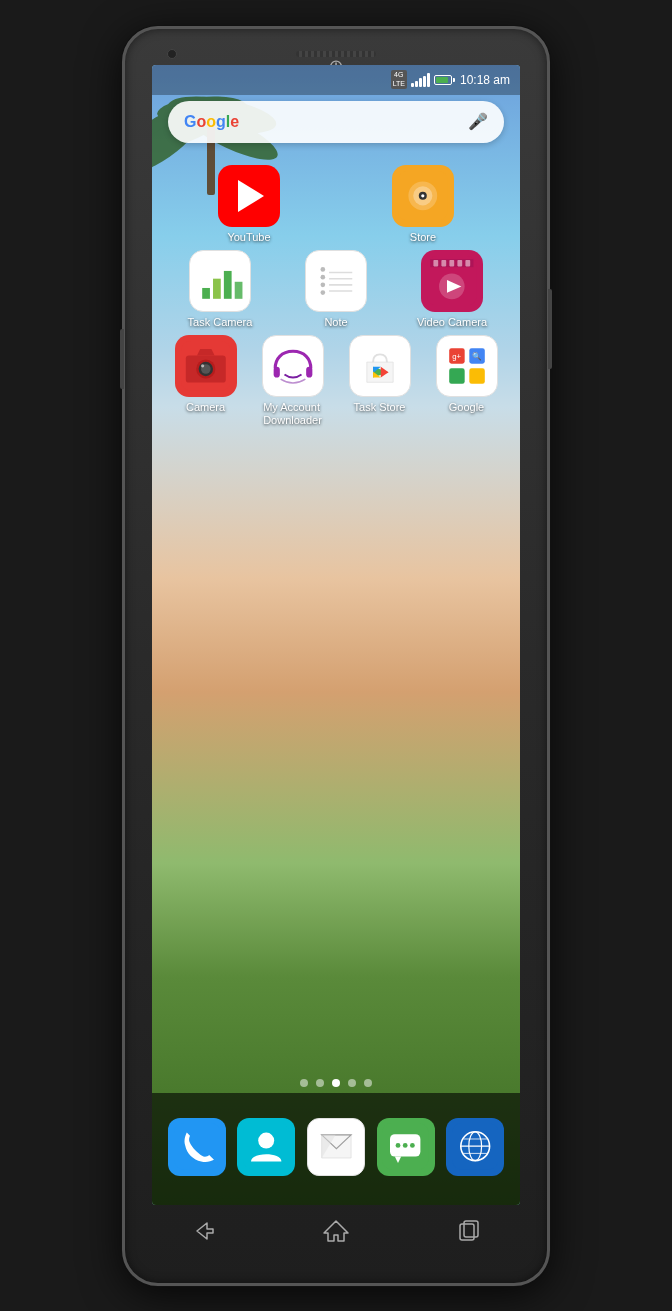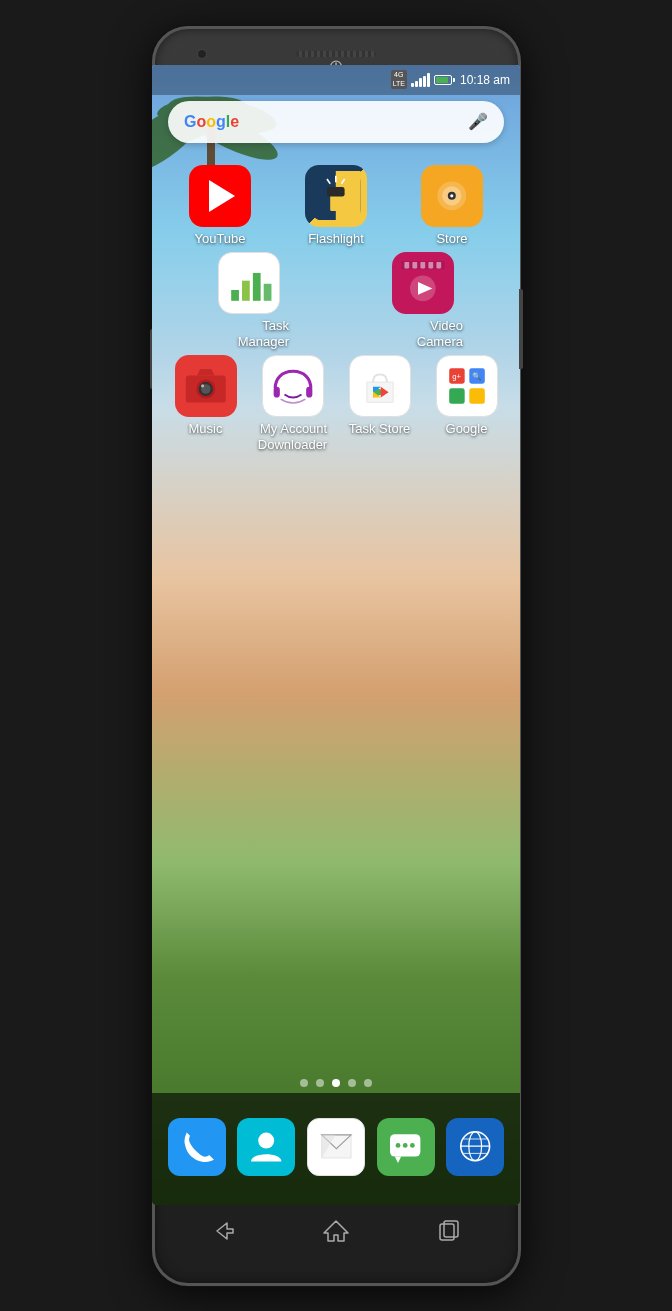--- a/index.html
+++ b/index.html
@@ -8,21 +8,21 @@
       height: 1311px;
       background: #1a1a1a;
       display: flex;
       justify-content: center;
       align-items: center;
       font-family: 'Arial', sans-serif;
       overflow: hidden;
     }
 
     .phone-outer {
-      width: 369px;
+      width: 428px;
       height: 1260px;
       background: linear-gradient(180deg, #3a3a3a 0%, #2a2a2a 50%, #1e1e1e 100%);
       border-radius: 36px;
       border: 3px solid #555;
       box-shadow: 0 0 0 1px #111, inset 0 0 10px rgba(0,0,0,0.5), 0 8px 40px rgba(0,0,0,0.8);
       display: flex;
       flex-direction: column;
       align-items: center;
       padding: 18px 12px 18px 12px;
       position: relative;
@@ -248,22 +248,22 @@
       display: flex;
       align-items: center;
       justify-content: center;
       margin-bottom: 4px;
       position: relative;
       overflow: hidden;
     }
 
     .app-label {
       color: white;
-      font-size: 13px;
-      text-align: right;
+      font-size: 11px;
+      text-align: left;
       text-shadow: 0 1px 3px rgba(0,0,0,0.8);
       line-height: 1.2;
     }
 
     
     .icon-youtube {
       background: #FF0000;
     }
     .icon-youtube .yt-play {
       width: 0;
@@ -463,38 +463,20 @@
 
       <div class="app-row">
 
         <div class="app-item">
           <div class="app-icon icon-youtube">
             <div class="yt-play"></div>
           </div>
           <span class="app-label">YouTube</span>
         </div>
 
-        <div class="app-item">
-          <div class="app-icon icon-flashlight">
-            <svg viewBox="0 0 62 62">
-
-              <rect x="0" y="0" width="62" height="62" rx="14" fill="#1a3a5c"></rect>
-
-              <polygon points="31,0 62,0 62,62 31,62" fill="#f5c842"></polygon>
-
-              <rect x="24" y="28" width="14" height="22" rx="2" fill="#f5c842"></rect>
-              <rect x="20" y="20" width="22" height="12" rx="3" fill="#2a2a2a"></rect>
-
-              <line x1="31" y1="14" x2="31" y2="6" stroke="white" stroke-width="2"></line>
-              <line x1="38" y1="16" x2="42" y2="10" stroke="white" stroke-width="2"></line>
-              <line x1="24" y1="16" x2="20" y2="10" stroke="white" stroke-width="2"></line>
-            </svg>
-          </div>
-          <span class="app-label">Flashlight</span>
-        </div>
 
 
         <div class="app-item">
           <div class="app-icon icon-music">
             <svg viewBox="0 0 62 62">
               <rect width="62" height="62" rx="12" fill="#f5a623"></rect>
               <circle cx="31" cy="31" r="18" fill="white" opacity="0.2"></circle>
               <circle cx="31" cy="31" r="12" fill="white" opacity="0.3"></circle>
               <circle cx="31" cy="31" r="5" fill="#333"></circle>
               <circle cx="31" cy="31" r="2" fill="white"></circle>
@@ -510,24 +492,42 @@
           <div class="app-icon icon-taskmanager">
             <svg viewBox="0 0 62 62">
               <rect width="62" height="62" rx="12" fill="white"></rect>
 
               <rect x="8" y="40" width="10" height="14" fill="#4CAF50"></rect>
               <rect x="22" y="28" width="10" height="26" fill="#8BC34A"></rect>
               <rect x="36" y="18" width="10" height="36" fill="#4CAF50"></rect>
               <rect x="50" y="32" width="10" height="22" fill="#66BB6A"></rect>
             </svg>
           </div>
-          <span class="app-label">Task Manager</span>
-        </div>
-
-
+          <span class="app-label">Task Camera</span>
+        </div>
+
+
+        <div class="app-item">
+          <div class="app-icon icon-note">
+            <svg viewBox="0 0 62 62">
+              <rect width="62" height="62" rx="12" fill="white"></rect>
+
+              <circle cx="14" cy="16" r="3" fill="#bbb"></circle>
+              <circle cx="14" cy="26" r="3" fill="#bbb"></circle>
+              <circle cx="14" cy="36" r="3" fill="#bbb"></circle>
+              <circle cx="14" cy="46" r="3" fill="#bbb"></circle>
+
+              <line x1="22" y1="20" x2="52" y2="20" stroke="#ddd" stroke-width="2"></line>
+              <line x1="22" y1="28" x2="52" y2="28" stroke="#ddd" stroke-width="2"></line>
+              <line x1="22" y1="36" x2="52" y2="36" stroke="#ddd" stroke-width="2"></line>
+              <line x1="22" y1="44" x2="52" y2="44" stroke="#ddd" stroke-width="2"></line>
+            </svg>
+          </div>
+          <span class="app-label">Note</span>
+        </div>
 
         <div class="app-item">
           <div class="app-icon icon-videoplayer">
             <svg viewBox="0 0 62 62">
               <rect width="62" height="62" rx="12" fill="#c2185b"></rect>
 
               <rect x="4" y="4" width="54" height="10" fill="#ad1457"></rect>
               <rect x="8" y="5" width="6" height="8" rx="1" fill="white" opacity="0.5"></rect>
               <rect x="18" y="5" width="6" height="8" rx="1" fill="white" opacity="0.5"></rect>
               <rect x="28" y="5" width="6" height="8" rx="1" fill="white" opacity="0.5"></rect>
@@ -549,21 +549,21 @@
             <svg viewBox="0 0 62 62">
               <rect width="62" height="62" rx="12" fill="#e53935"></rect>
               <rect x="6" y="18" width="50" height="34" rx="4" fill="#c62828"></rect>
               <polygon points="20,18 24,10 38,10 42,18" fill="#c62828"></polygon>
               <circle cx="31" cy="35" r="12" fill="#b71c1c"></circle>
               <circle cx="31" cy="35" r="9" fill="#333"></circle>
               <circle cx="31" cy="35" r="6" fill="#555"></circle>
               <circle cx="27" cy="31" r="2" fill="white" opacity="0.6"></circle>
             </svg>
           </div>
-          <span class="app-label">Music</span>
+          <span class="app-label">Camera</span>
         </div>
 
         <div class="app-item">
           <div class="app-icon icon-downloader">
             <svg viewBox="0 0 62 62">
               <rect width="62" height="62" rx="12" fill="white"></rect>
 
               <path d="M31,12 C16,12 8,22 8,34" fill="none" stroke="#9C27B0" stroke-width="4"></path>
               <path d="M31,12 C46,12 54,22 54,34" fill="none" stroke="#9C27B0" stroke-width="4"></path>
               <rect x="6" y="32" width="8" height="14" rx="4" fill="#9C27B0"></rect>

